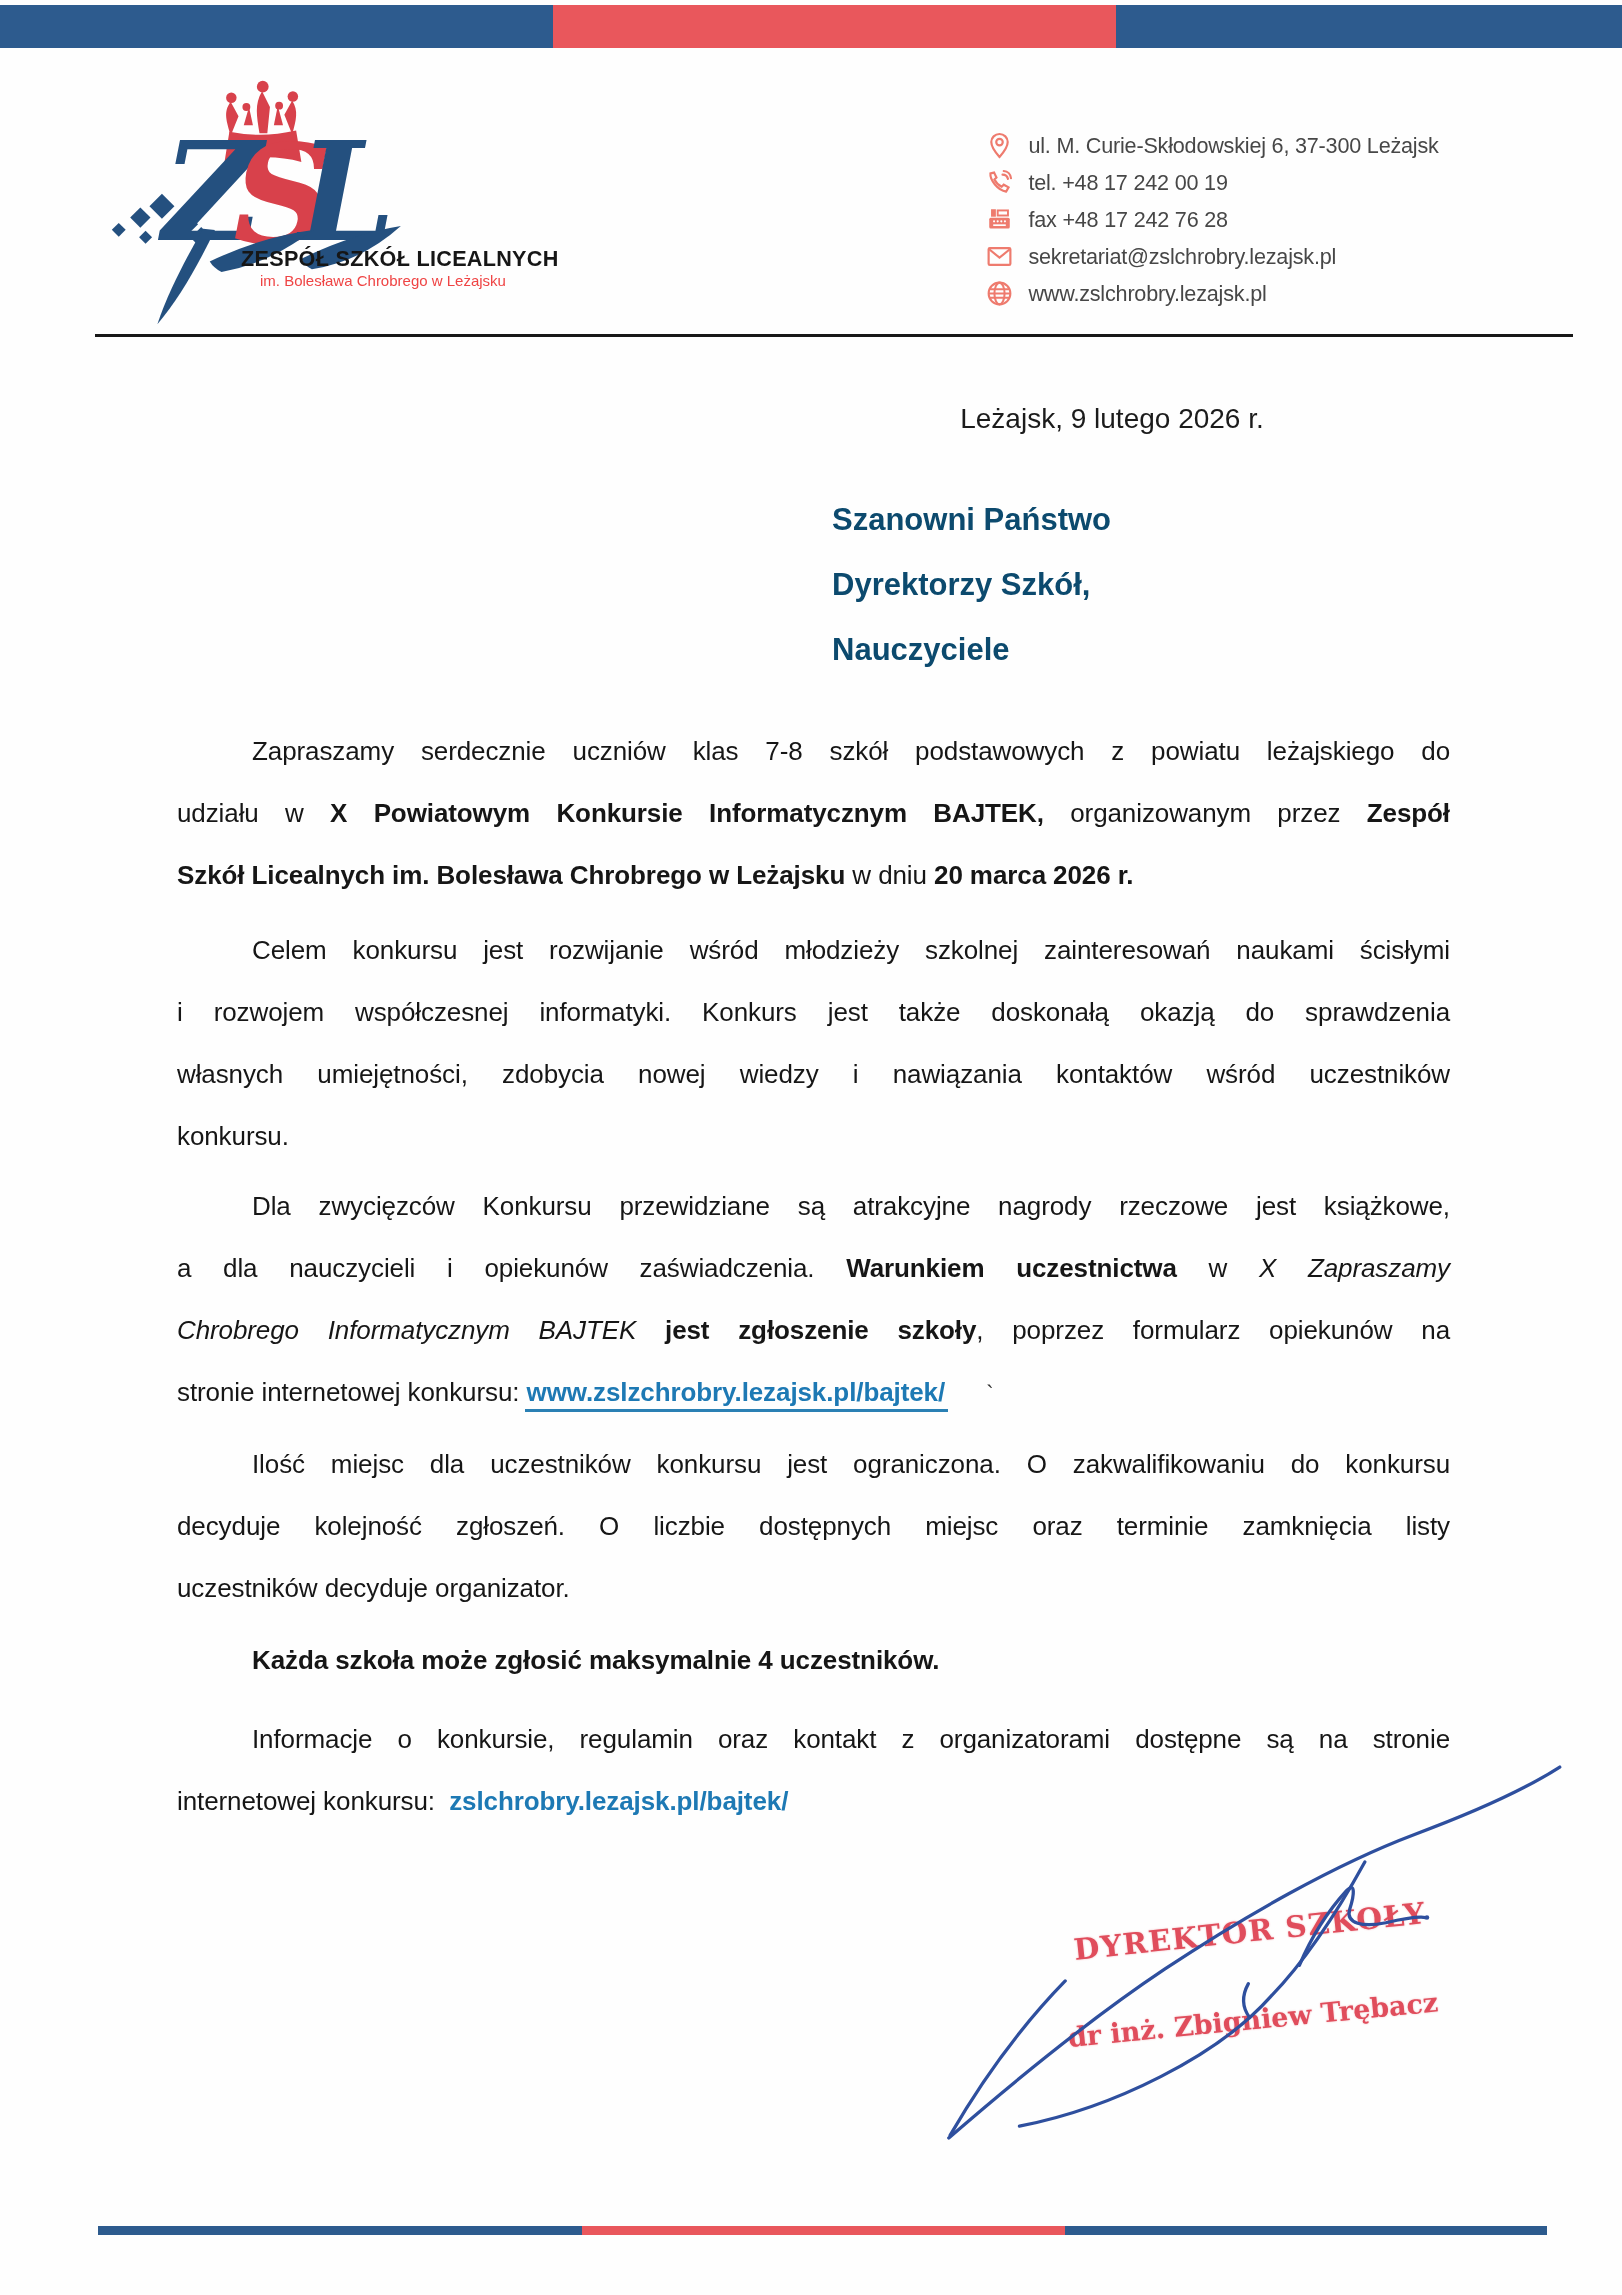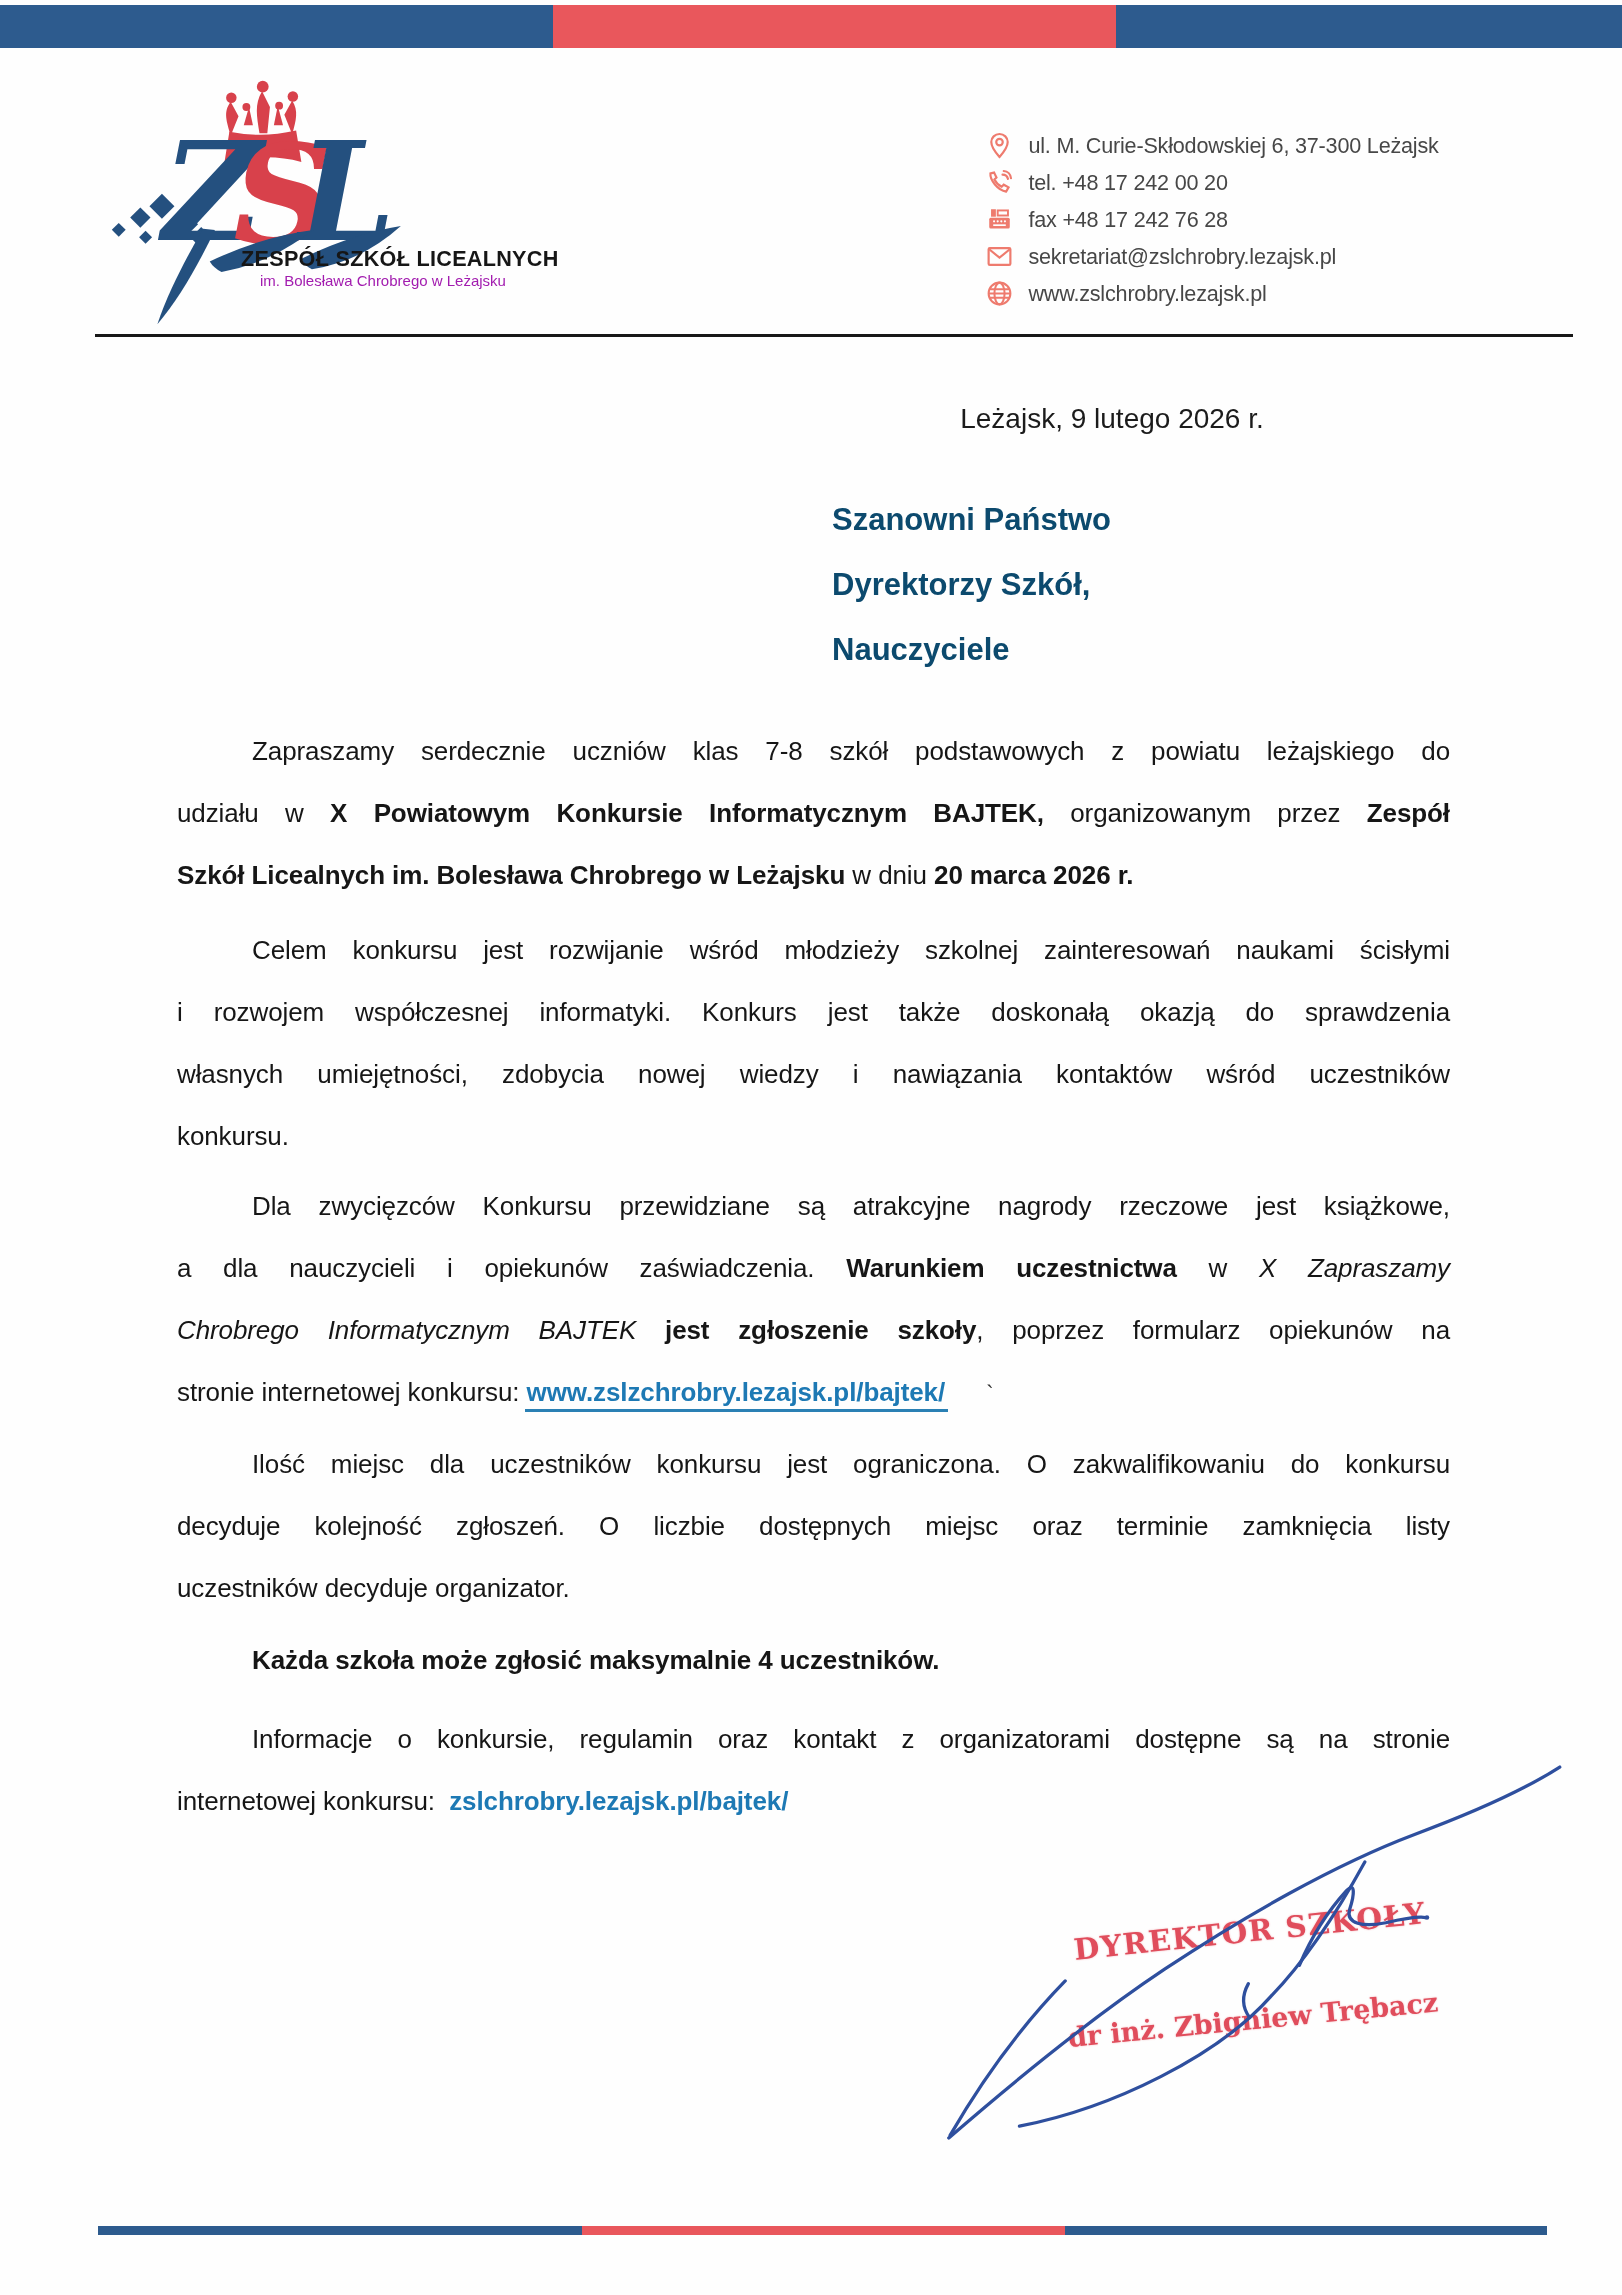--- a/index.html
+++ b/index.html
@@ -6,21 +6,21 @@
   .page{position:relative;width:1623px;height:2295px;background:#fefefe;overflow:hidden;
         font-family:"Liberation Sans",sans-serif;color:#1c1c1c;}
   .abs{position:absolute;}
   
   .topbar{left:0;top:5.2px;width:1623px;height:43px;
     background:linear-gradient(to right,var(--accent-blue,#2d5b8e) 0 553px,var(--accent-red,#e9575c) 553px 1116px,var(--accent-blue,#2d5b8e) 1116px);}
   .bottombar{left:98px;top:2226px;width:1449px;height:9.2px;
     background:linear-gradient(to right,var(--accent-blue,#2d5b8e) 0 484px,var(--accent-red,#e9575c) 484px 967px,var(--accent-blue,#2d5b8e) 967px);}
   
   .logo-name1{left:229px;top:246px;font-size:21.6px;font-weight:bold;letter-spacing:0.3px;color:#161616;margin-left:12px;}
-  .logo-name2{left:260px;top:272px;font-size:15px;color:#a21caf;}
+  .logo-name2{left:260px;top:272px;font-size:15px;color:#ef4444;}
   
   .contact{left:985px;top:127px;}
   .crow{display:flex;align-items:center;height:37px;}
   .cicon{width:29px;height:29px;flex:0 0 29px;margin-right:14.4px;}
   .cicon svg{width:29px;height:29px;display:block;}
   .ctext{font-size:21.6px;color:#474747;letter-spacing:-0.2px;white-space:nowrap;}
   .sep{left:95px;top:334px;width:1478px;height:2.6px;background:#181818;}
   
   .dateline{left:785px;top:403px;width:654px;text-align:center;font-size:28px;color:#1b1b1b;}
   .recipient{left:832px;top:487px;font-size:31px;font-weight:bold;color:#0c4a6e;}
@@ -101,21 +101,21 @@
         <span class="ctext">ul. M. Curie-Skłodowskiej 6, 37-300 Leżajsk</span>
       </div>
       <div class="crow">
         <span class="cicon">
           <svg viewBox="0 0 24 24" fill="none" stroke="#ee7b6e" stroke-width="1.8" stroke-linecap="round">
             <path d="M4.5 4.5 C4 10 10.5 18.5 17.5 19.5 L19.5 16 L15.5 13.8 L13.8 15.5 C11 14 9 12 7.8 9.5 L9.5 7.8 L7.5 3.8 Z"></path>
             <path d="M14.5 5.5 C16.5 5.5 18.5 7 19 9"></path>
             <path d="M15.5 2.5 C18.8 2.8 21.2 5.2 21.5 8.5"></path>
           </svg>
         </span>
-        <span class="ctext">tel. +48 17 242 00 20</span>
+        <span class="ctext">tel. +48 17 242 00 19</span>
       </div>
       <div class="crow">
         <span class="cicon">
           <svg viewBox="0 0 24 24" fill="#ee7b6e">
             <rect x="3.5" y="10.5" width="17" height="9" rx="1.3"></rect>
             <rect x="5" y="3.5" width="4" height="6.2"></rect>
             <rect x="10.5" y="4.5" width="8.5" height="4.2" fill="none" stroke="#ee7b6e" stroke-width="1.6"></rect>
             <g fill="#fefefe">
               <circle cx="7.5" cy="13.5" r=".9"></circle>
               <circle cx="10.5" cy="13.5" r=".9"></circle>

